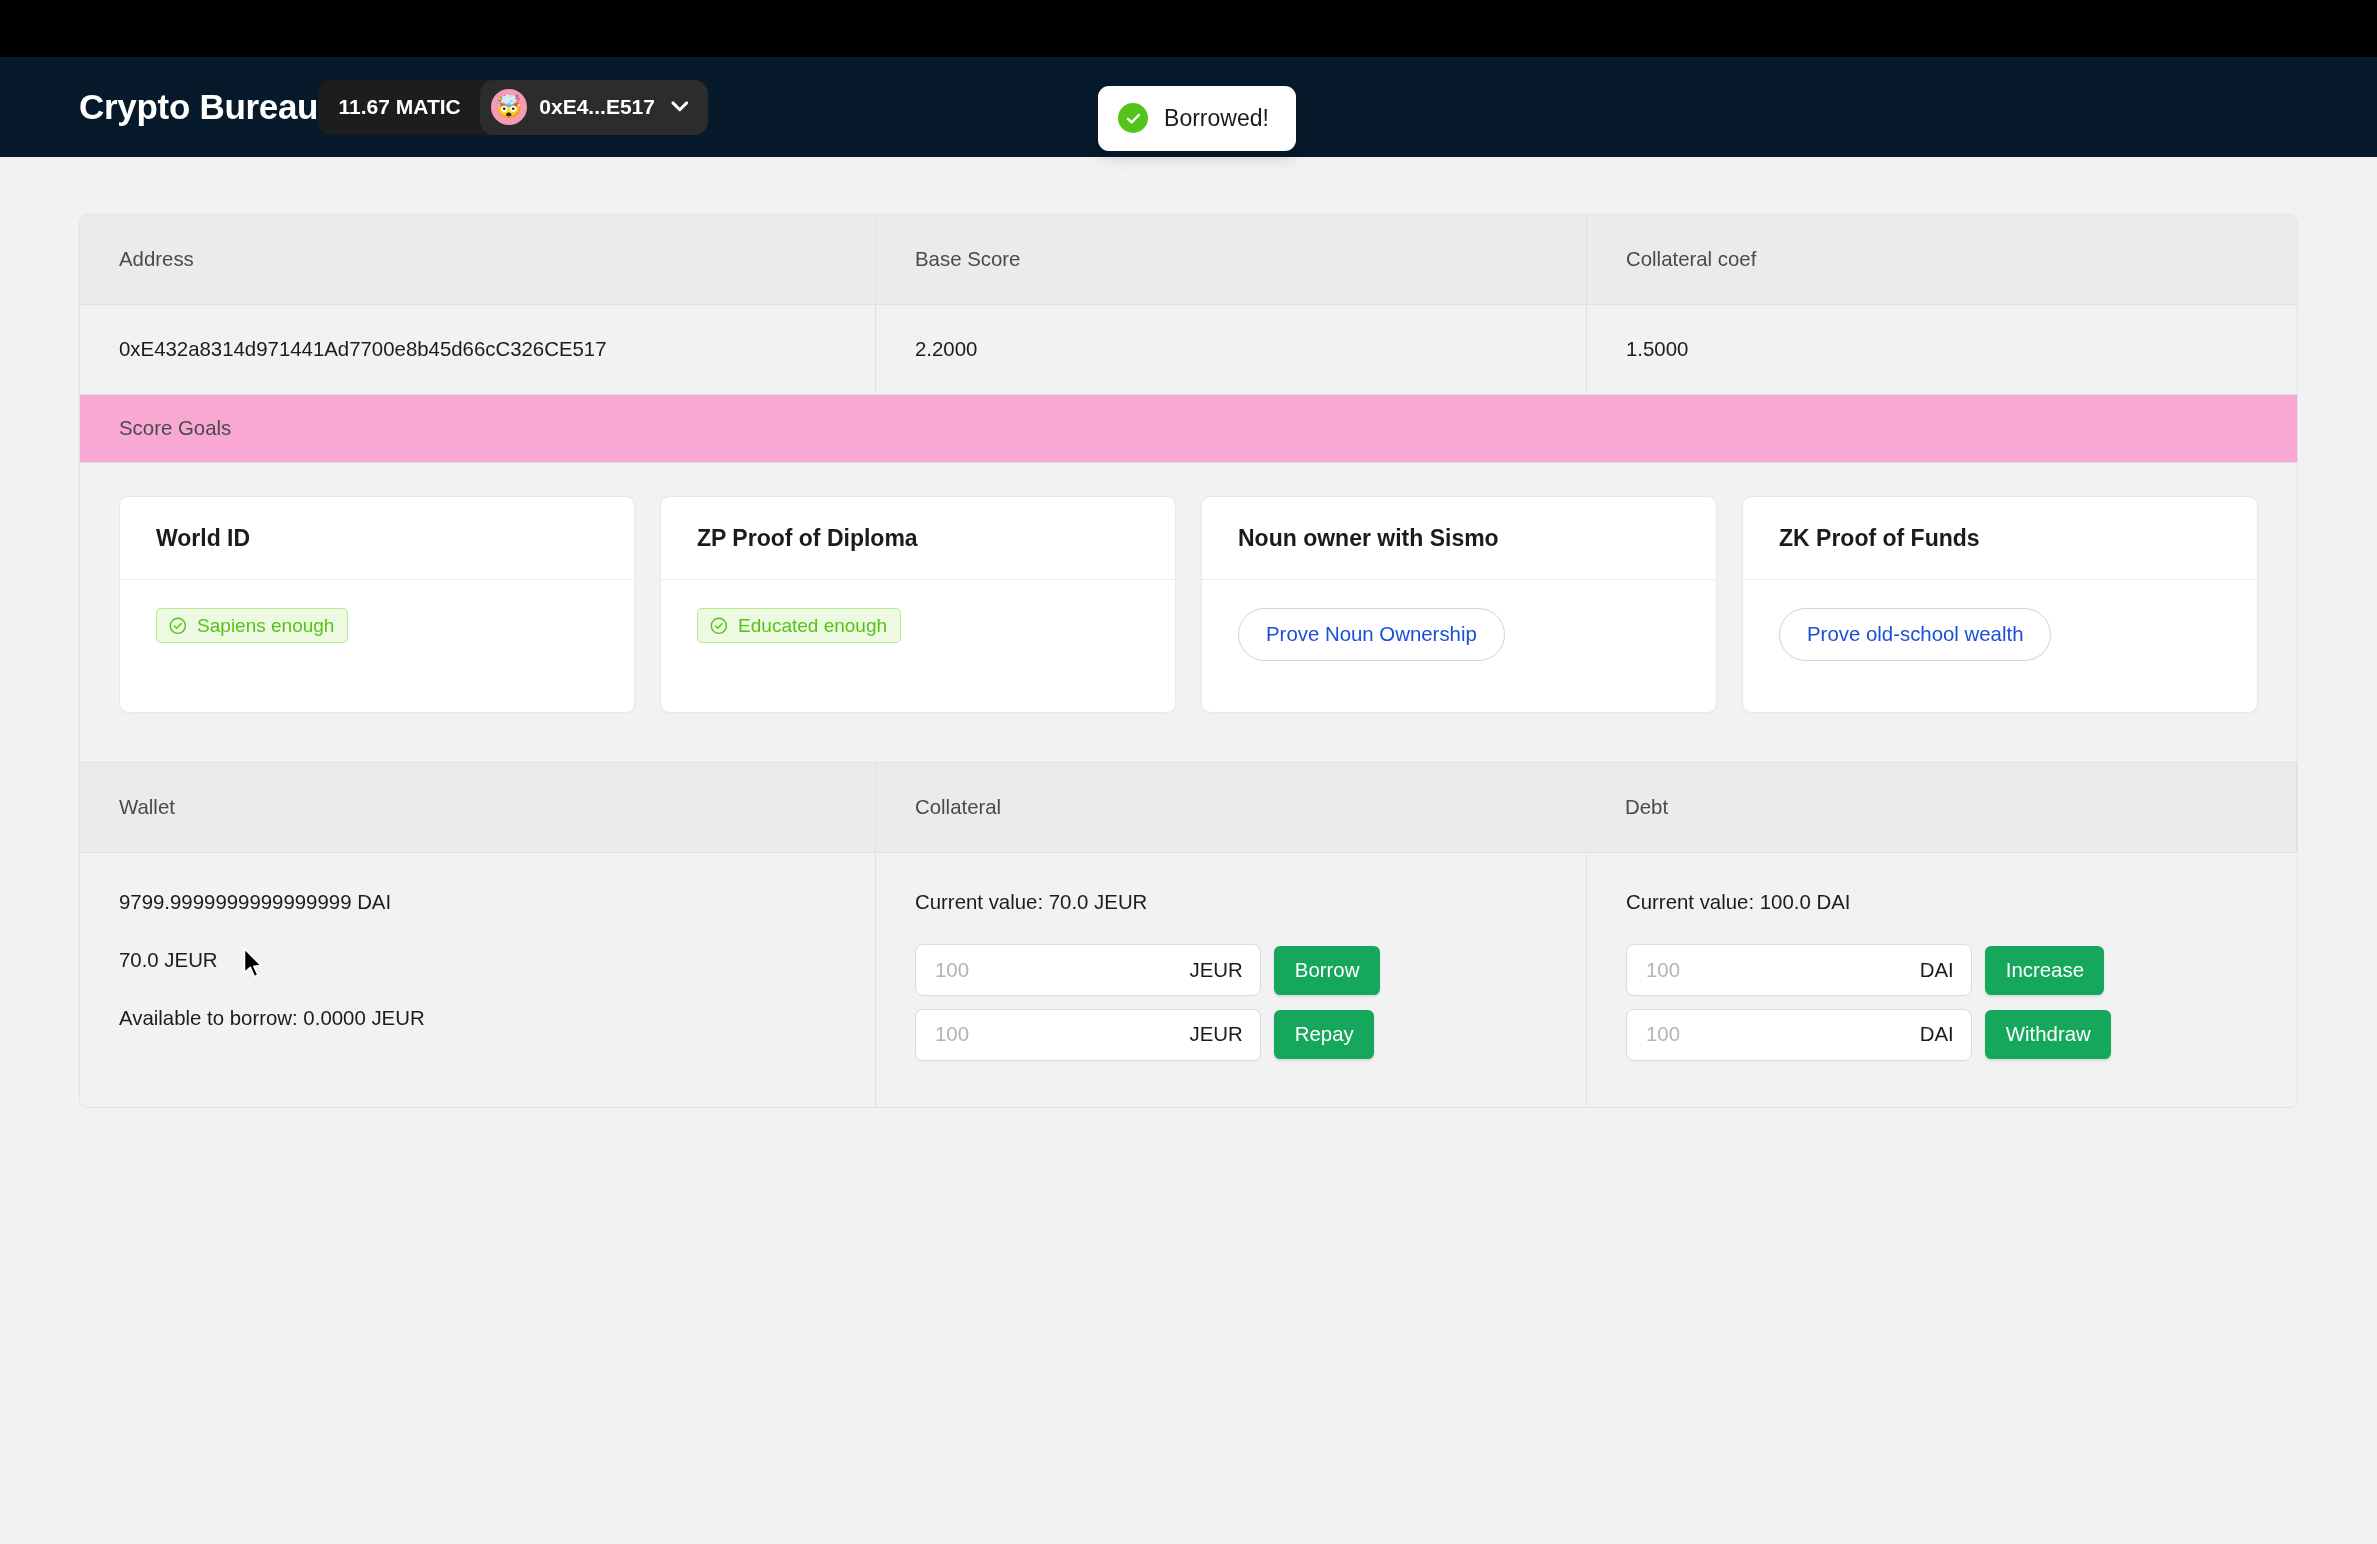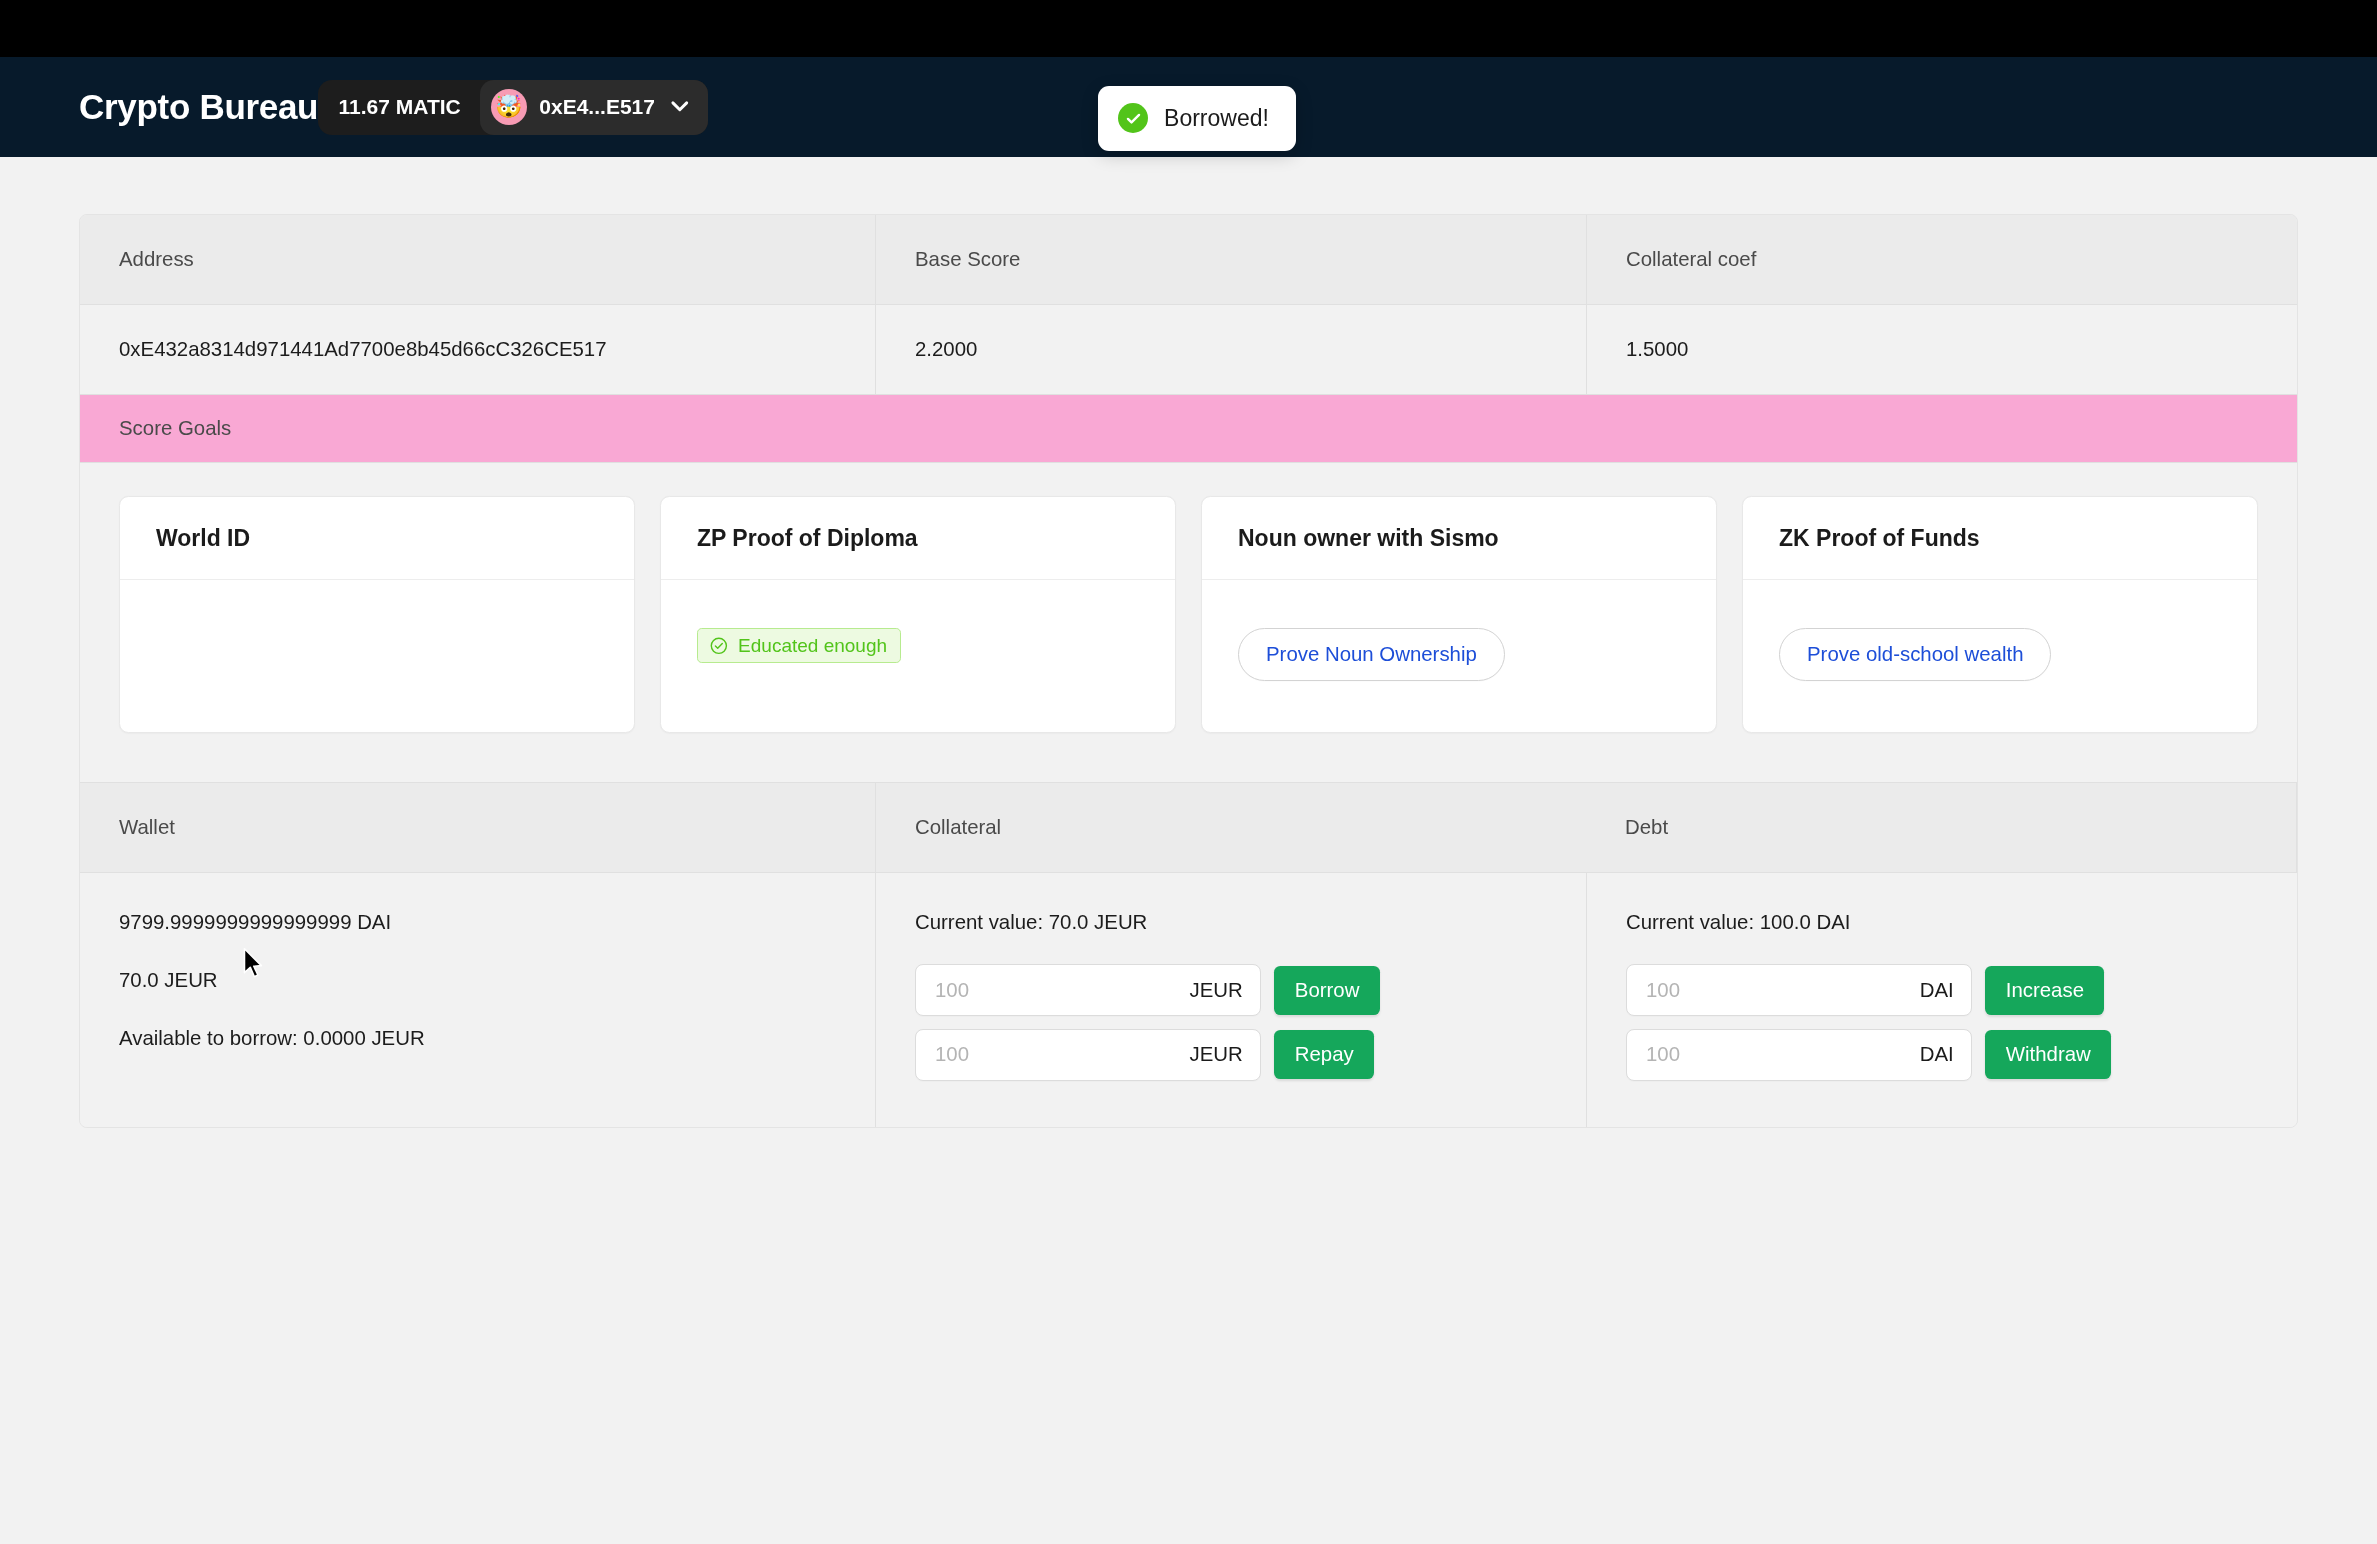--- a/index.html
+++ b/index.html
@@ -184,21 +184,20 @@
   }
   .goal-card {
     background: #ffffff;
     border: 0.8px solid #e8e8e8;
     border-radius: 9.4px;
     flex: 1;
     min-width: 0;
     box-shadow: 0 0.8px 1.6px rgba(0,0,0,0.03);
     display: flex;
     flex-direction: column;
-    gap: 20px;
   }
   .goal-title {
     font-size: 23px;
     font-weight: 700;
     color: #1b1b1b;
     padding: 28px 36px 27px 36px;
     border-bottom: 0.8px solid #ededed;
     white-space: nowrap;
   }
   .goal-body {
@@ -371,20 +370,31 @@
         <div class="cell c2">2.2000</div>
         <div class="cell c3">1.5000</div>
       </div>
 
       <div class="section-head">Score Goals</div>
 
       <div class="goals">
 
         <div class="goal-card">
           <div class="goal-title">World ID</div>
+          <div class="goal-body">
+            <span class="badge">
+              <span class="b-icon">
+                <svg width="19.7" height="19.7" viewBox="0 0 24 24" fill="none">
+                  <circle cx="12" cy="12" r="9.2" stroke="#52c41a" stroke-width="1.7"></circle>
+                  <path d="M7.8 12.2l2.8 2.8 5.6-5.8" stroke="#52c41a" stroke-width="1.7" stroke-linecap="round" stroke-linejoin="round"></path>
+                </svg>
+              </span>
+              <span>Sapiens enough</span>
+            </span>
+          </div>
         </div>
 
         <div class="goal-card">
           <div class="goal-title">ZP Proof of Diploma</div>
           <div class="goal-body">
             <span class="badge">
               <span class="b-icon">
                 <svg width="19.7" height="19.7" viewBox="0 0 24 24" fill="none">
                   <circle cx="12" cy="12" r="9.2" stroke="#52c41a" stroke-width="1.7"></circle>
                   <path d="M7.8 12.2l2.8 2.8 5.6-5.8" stroke="#52c41a" stroke-width="1.7" stroke-linecap="round" stroke-linejoin="round"></path>

